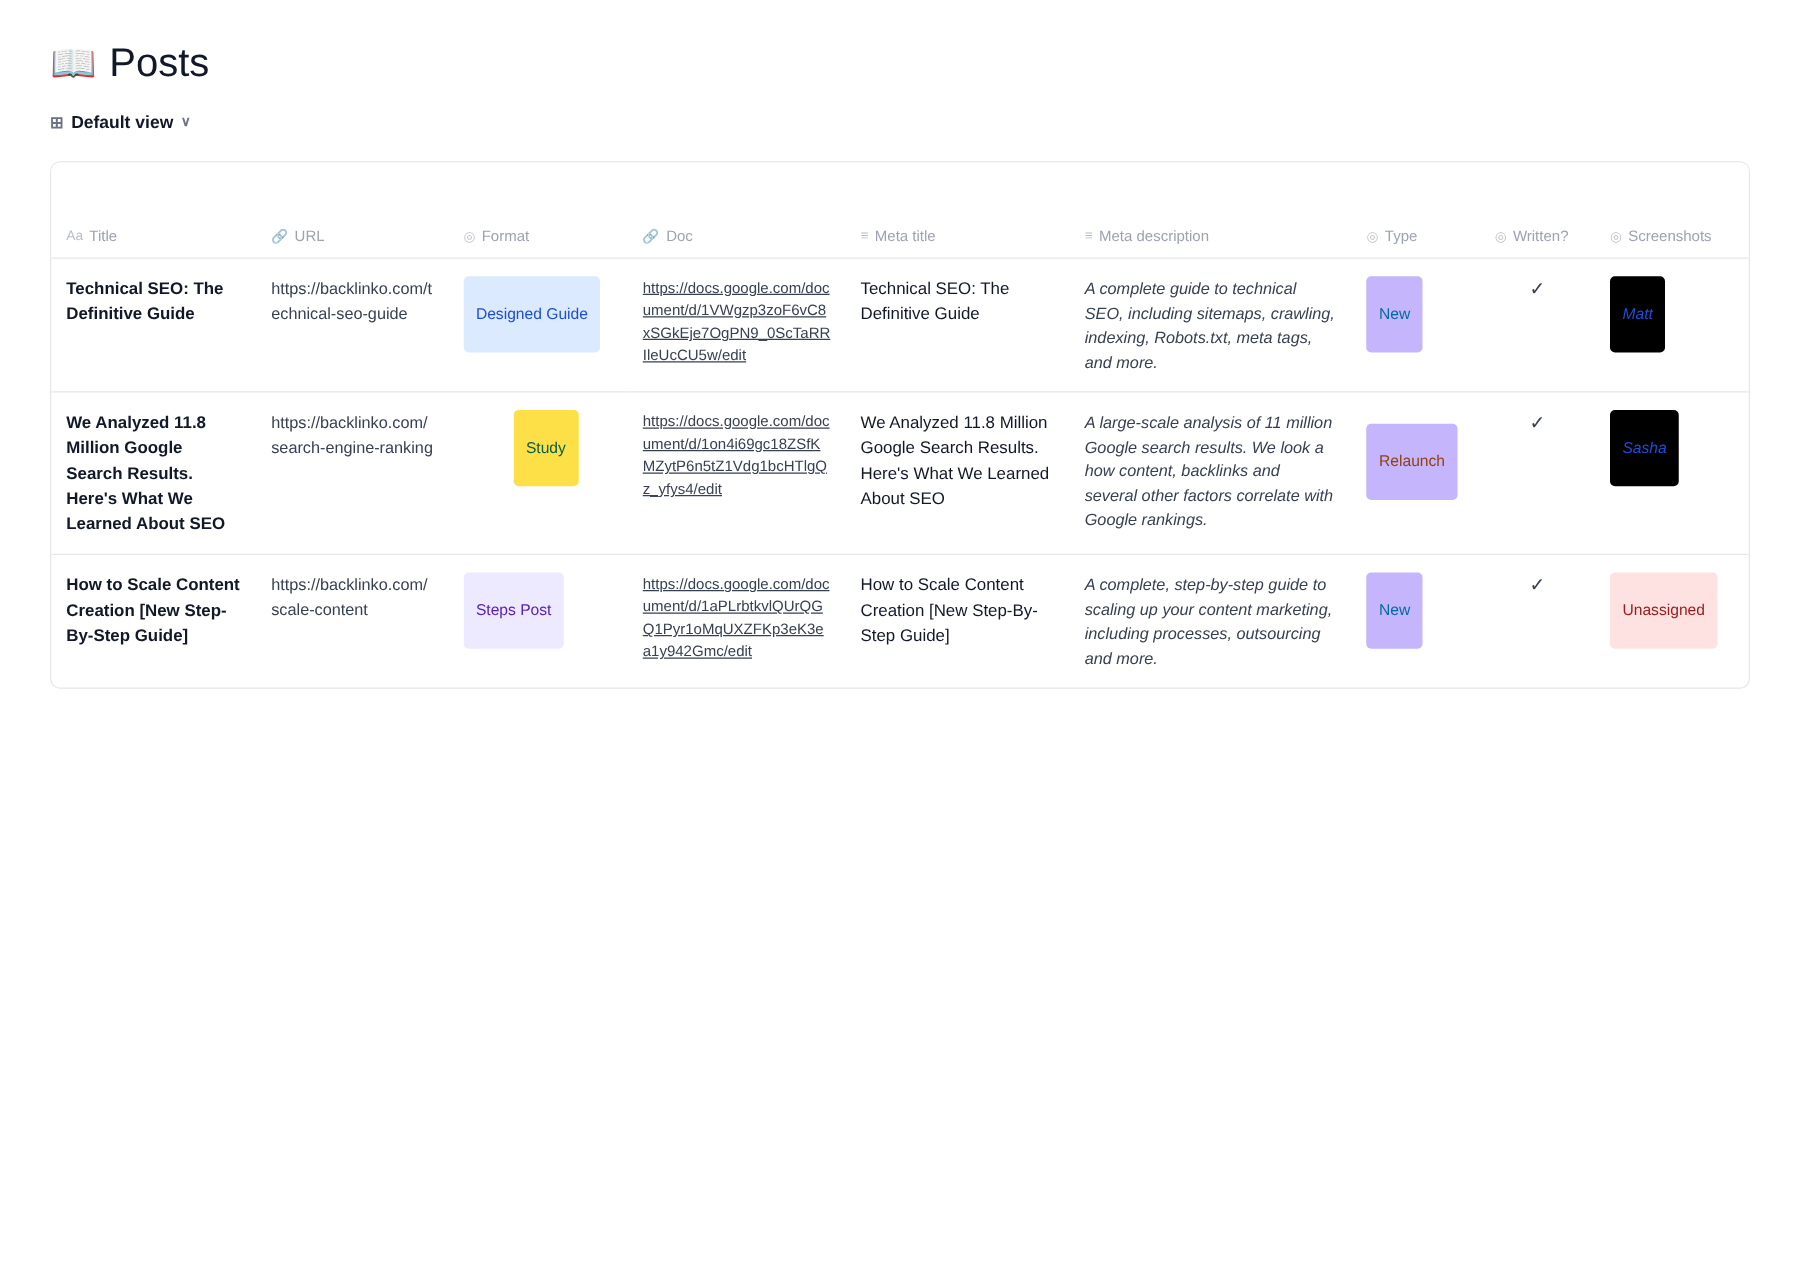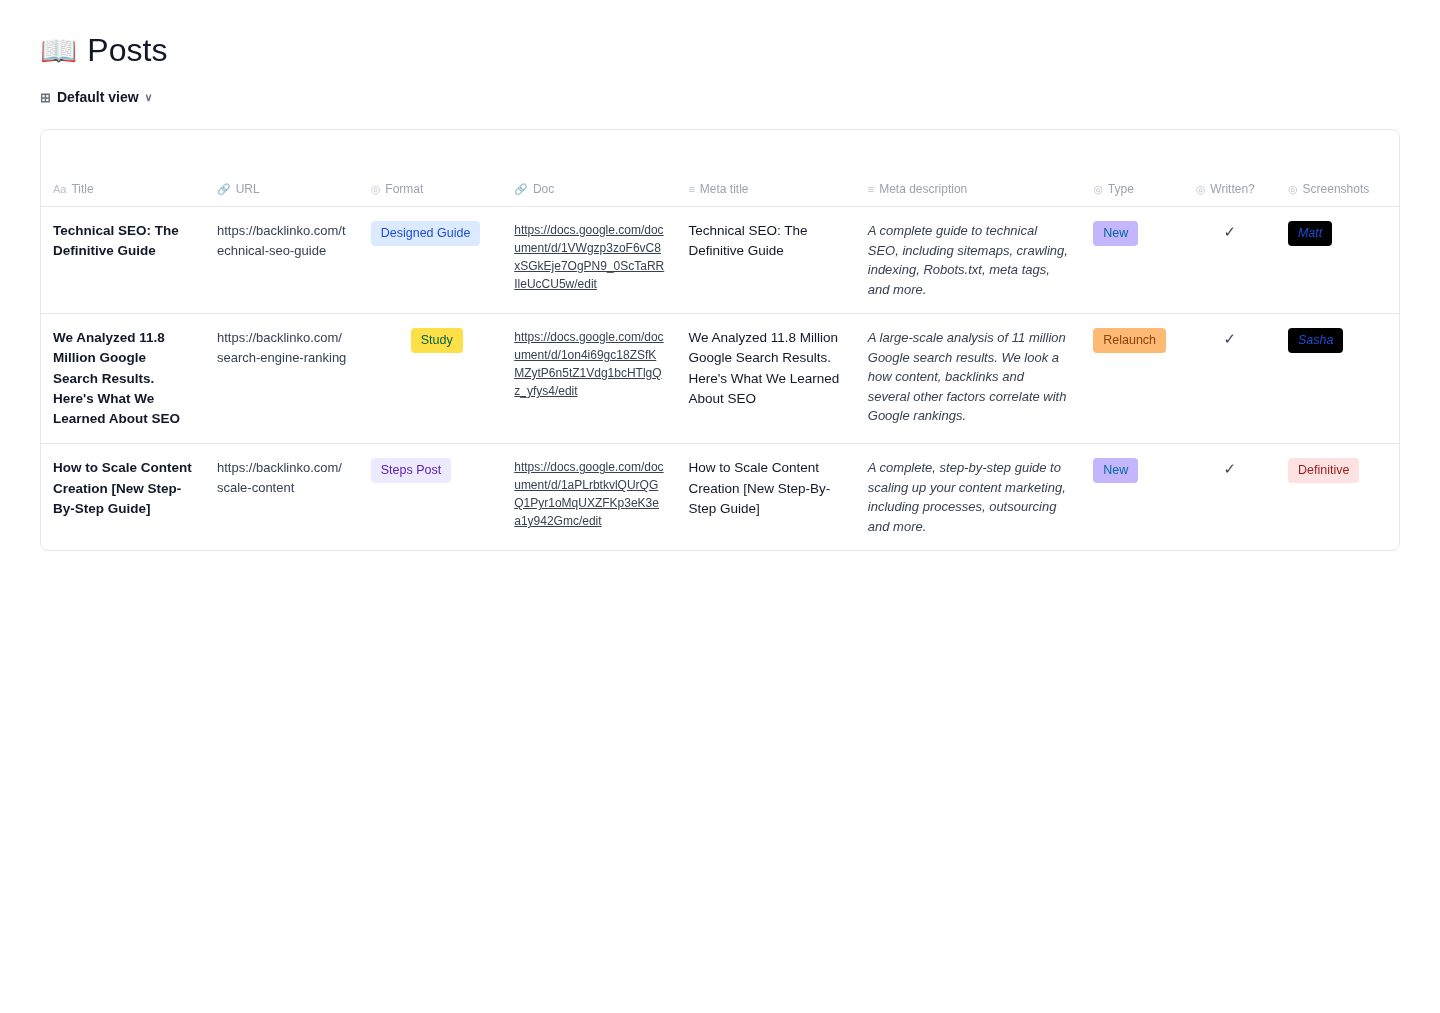--- a/index.html
+++ b/index.html
@@ -153,21 +153,21 @@
       width: 90px;
       text-align: center;
     }
 
     td.screenshots-cell {
       width: 120px;
     }
 
     .badge {
       display: inline-block;
-      padding: 3px 10px;
+      padding: 21px 10px;
       border-radius: 4px;
       font-size: 12.5px;
       font-weight: 500;
       white-space: nowrap;
       text-align: center;
     }
 
     .badge-blue {
       background: #dbeafe;
       color: #1d4ed8;
@@ -183,22 +183,23 @@
       background: #ede9fe;
       color: #5b21b6;
     }
 
     .badge-new {
       background: #c4b5fd;
       color: #0369a1;
     }
 
     .badge-relaunch {
-      background: #fdba74;
+      background: #c4b5fd;
       color: #92400e;
+      margin-top: 11px;
     }
 
     .badge-unassigned {
       background: #fee2e2;
       color: #991b1b;
     }
 
     .badge-assigned {
       background: #000000;
       color: #1d4ed8;
@@ -332,18 +333,18 @@
       <td class="doc-cell">https://docs.google.com/document/d/1aPLrbtkvlQUrQGQ1Pyr1oMqUXZFKp3eK3ea1y942Gmc/edit</td>
       <td class="meta-title-cell">How to Scale Content Creation [New Step-By-Step Guide]</td>
       <td class="meta-desc-cell">A complete, step-by-step guide to scaling up your content marketing, including processes, outsourcing and more.</td>
       <td class="type-cell">
         <span class="badge badge-new">New</span>
       </td>
       <td class="written-cell">
         <span class="checkmark">✓</span>
       </td>
       <td class="screenshots-cell">
-        <span class="badge badge-unassigned">Definitive</span>
+        <span class="badge badge-unassigned">Unassigned</span>
       </td>
     </tr>
       </tbody>
   </table>
 </div>
 
 </body></html>

